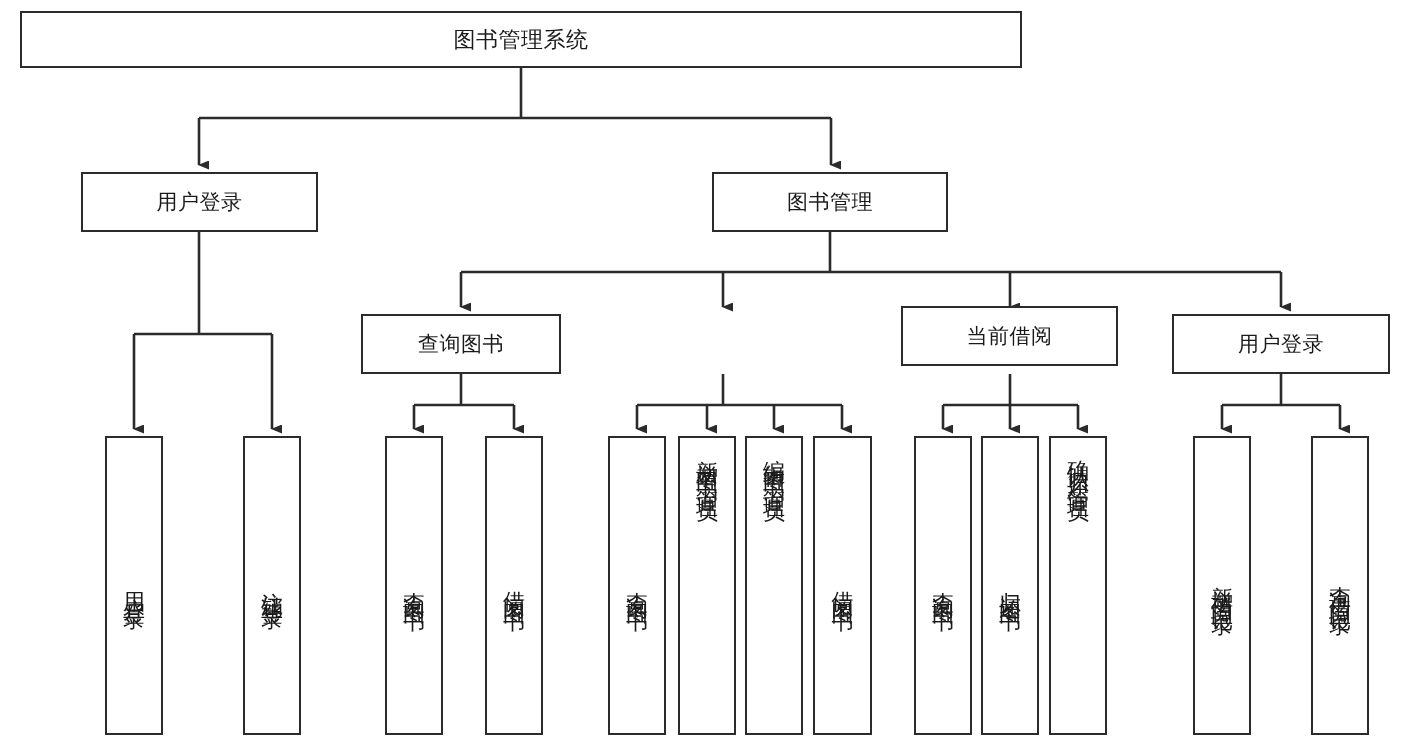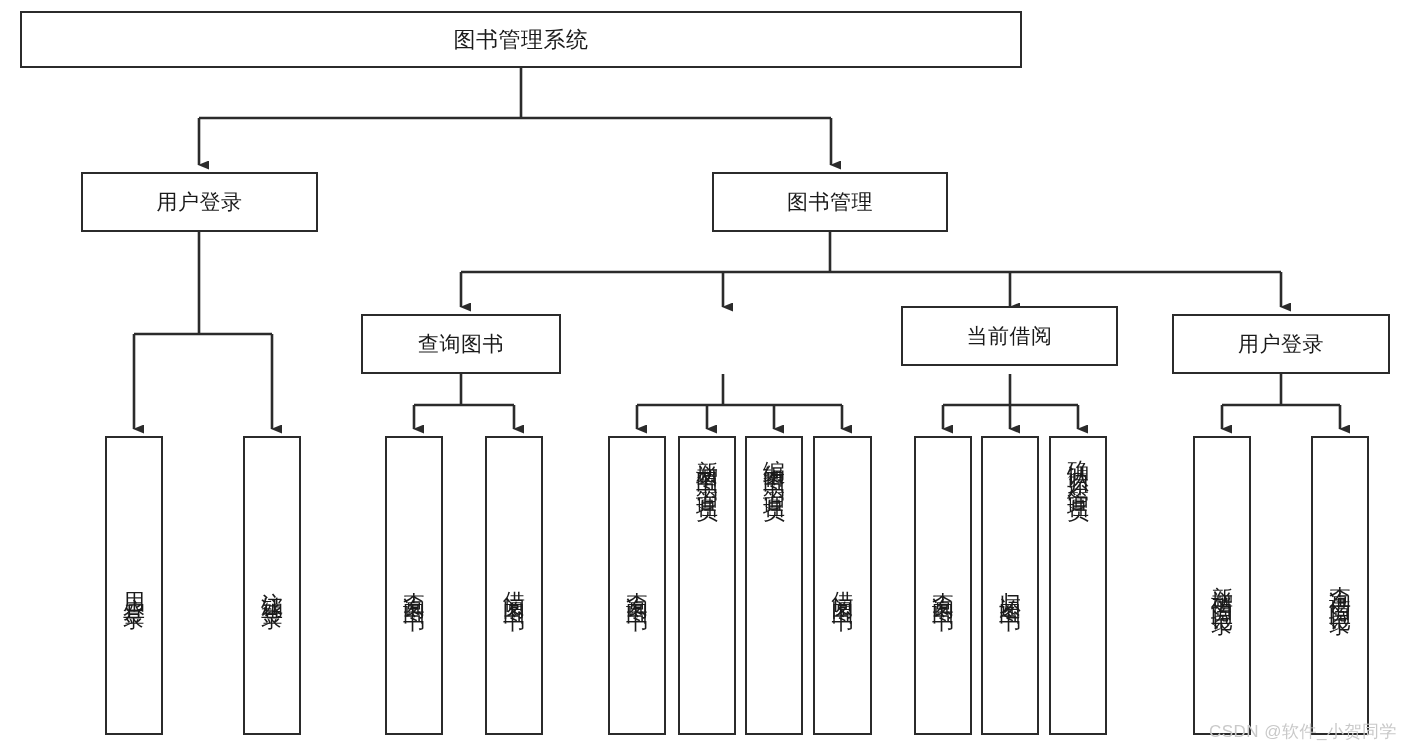--- a/index.html
+++ b/index.html
@@ -208,15 +208,14 @@
   </div>
 
   <div class="node vertical" style="left:1193px; top:436px; width:58px; height:299px;">
     <span class="node-label">新增借阅记录</span>
   </div>
 
   <div class="node vertical" style="left:1311px; top:436px; width:58px; height:299px;">
     <span class="node-label">查询借阅记录</span>
   </div>
 
-  <div id="watermark">CSDN @软件_小贺同学</div>
 
 </div>
 
 </body></html>

